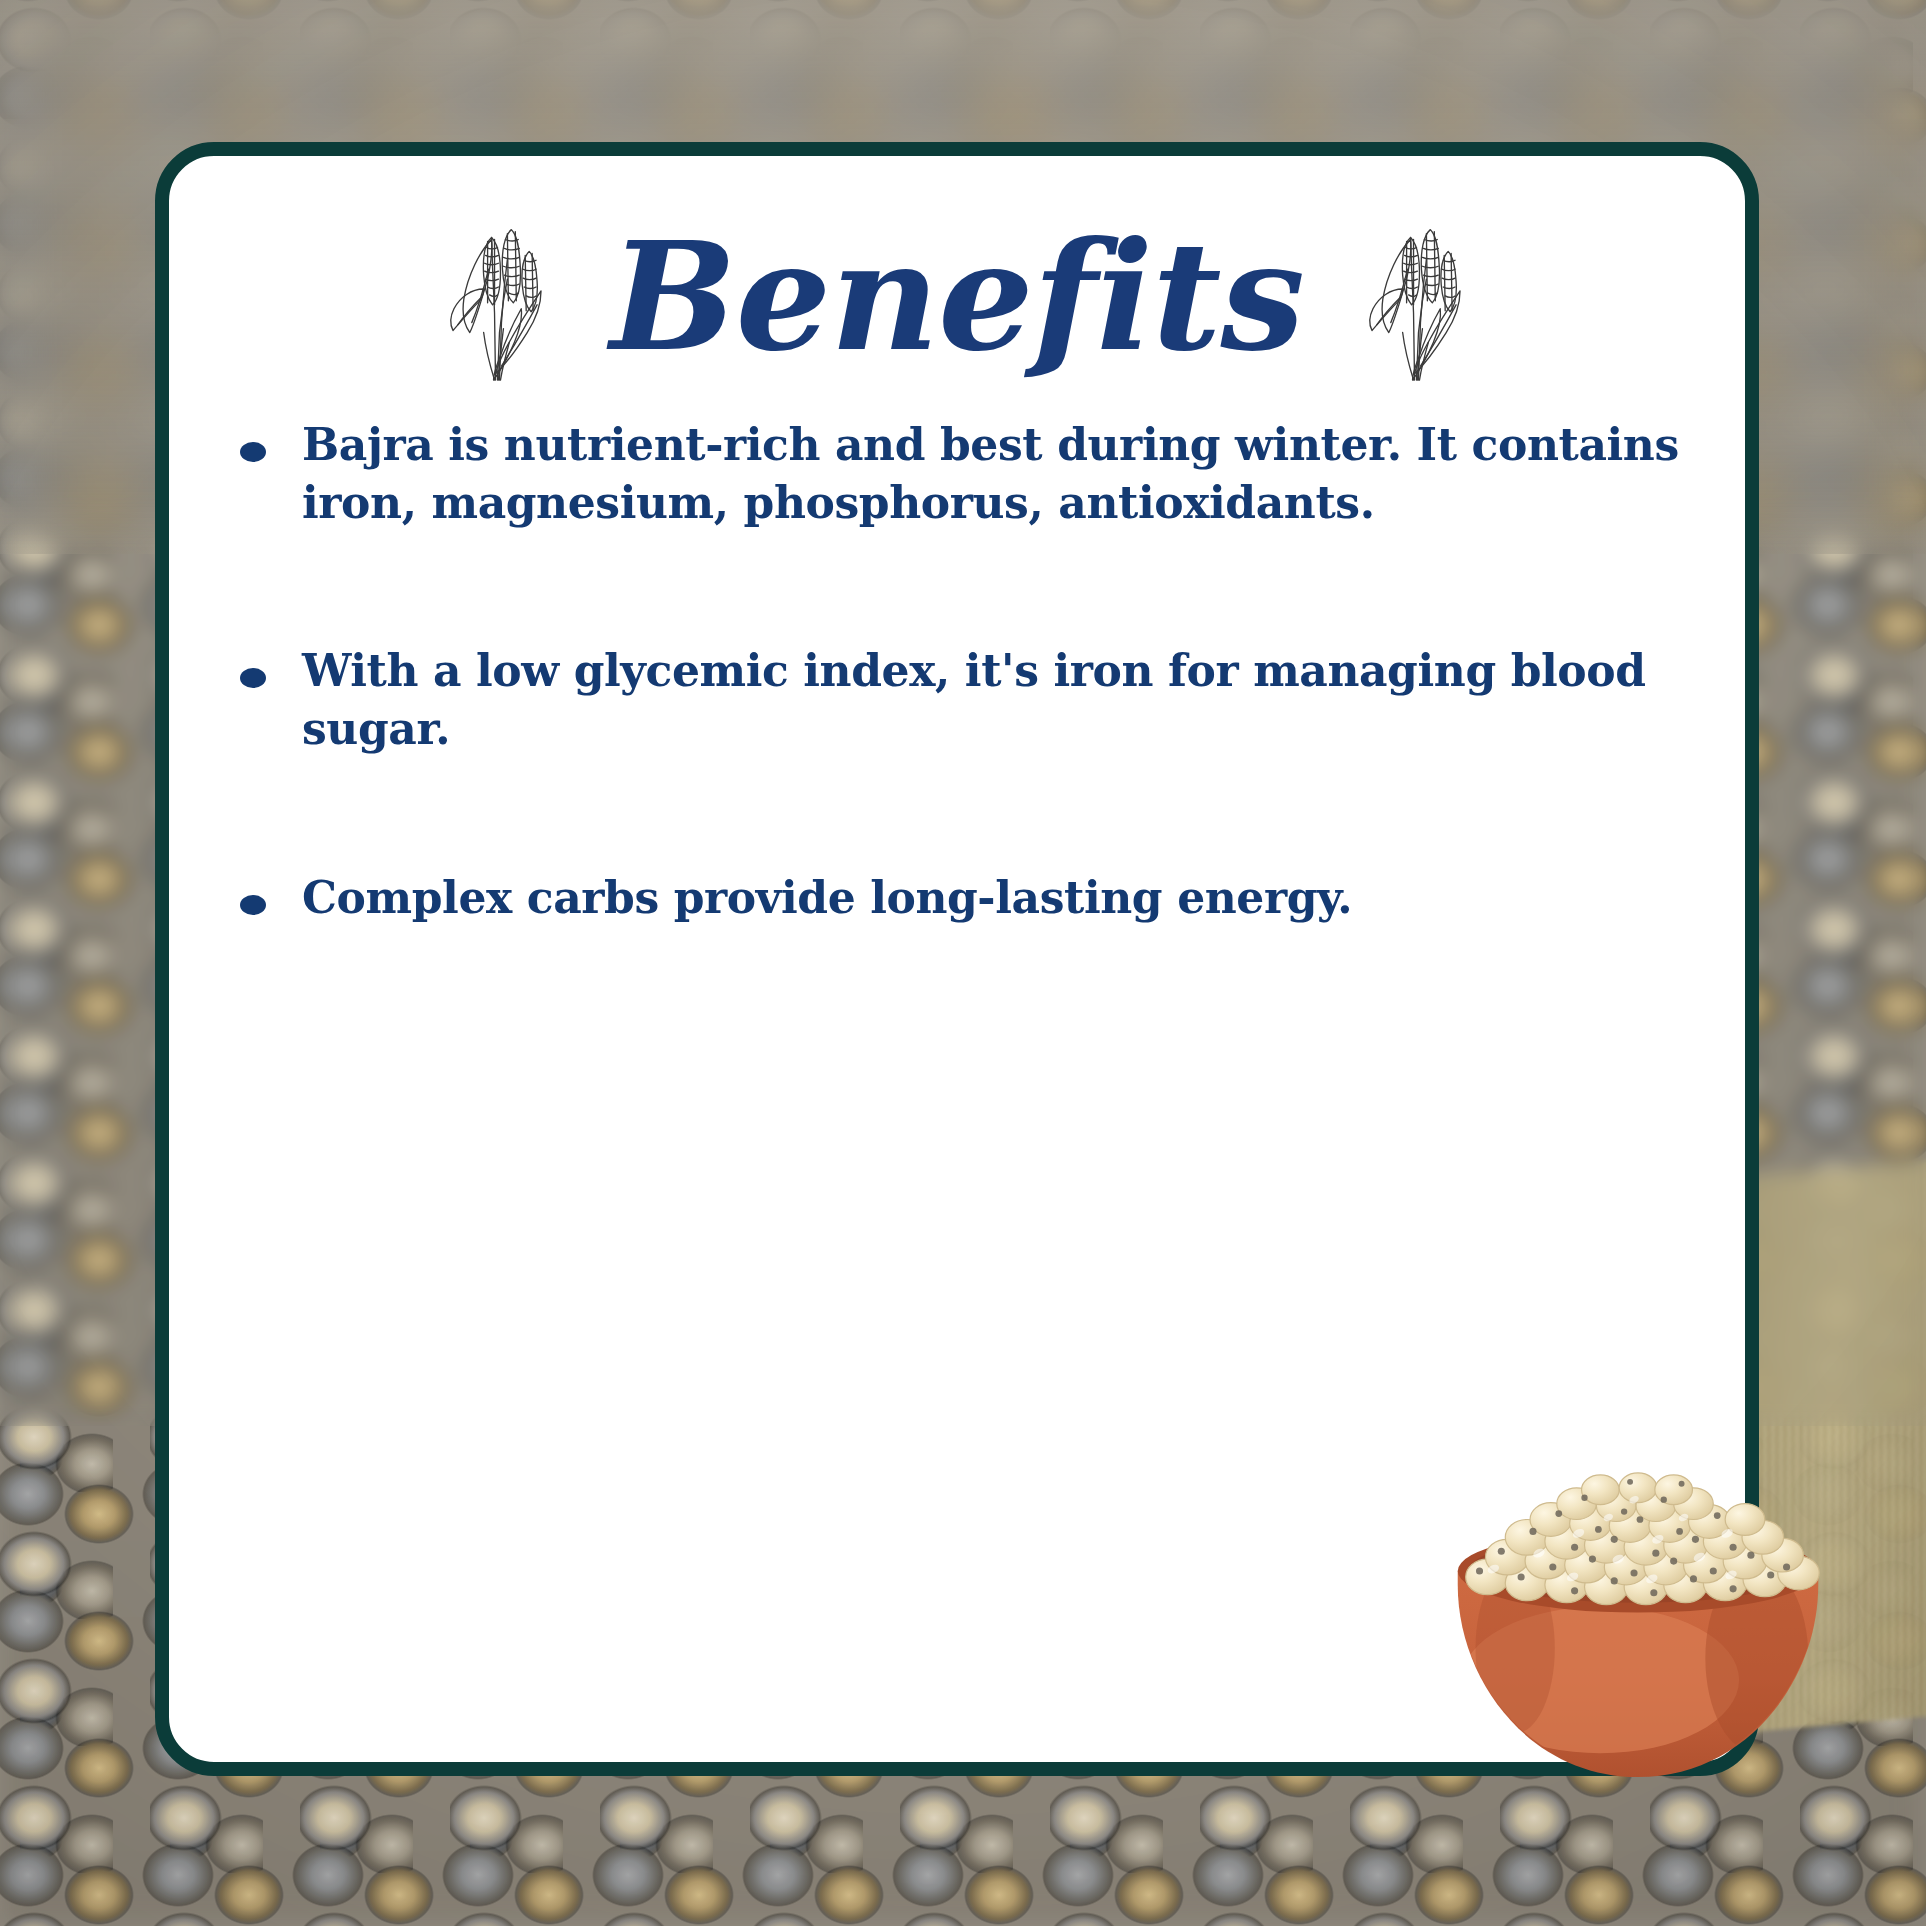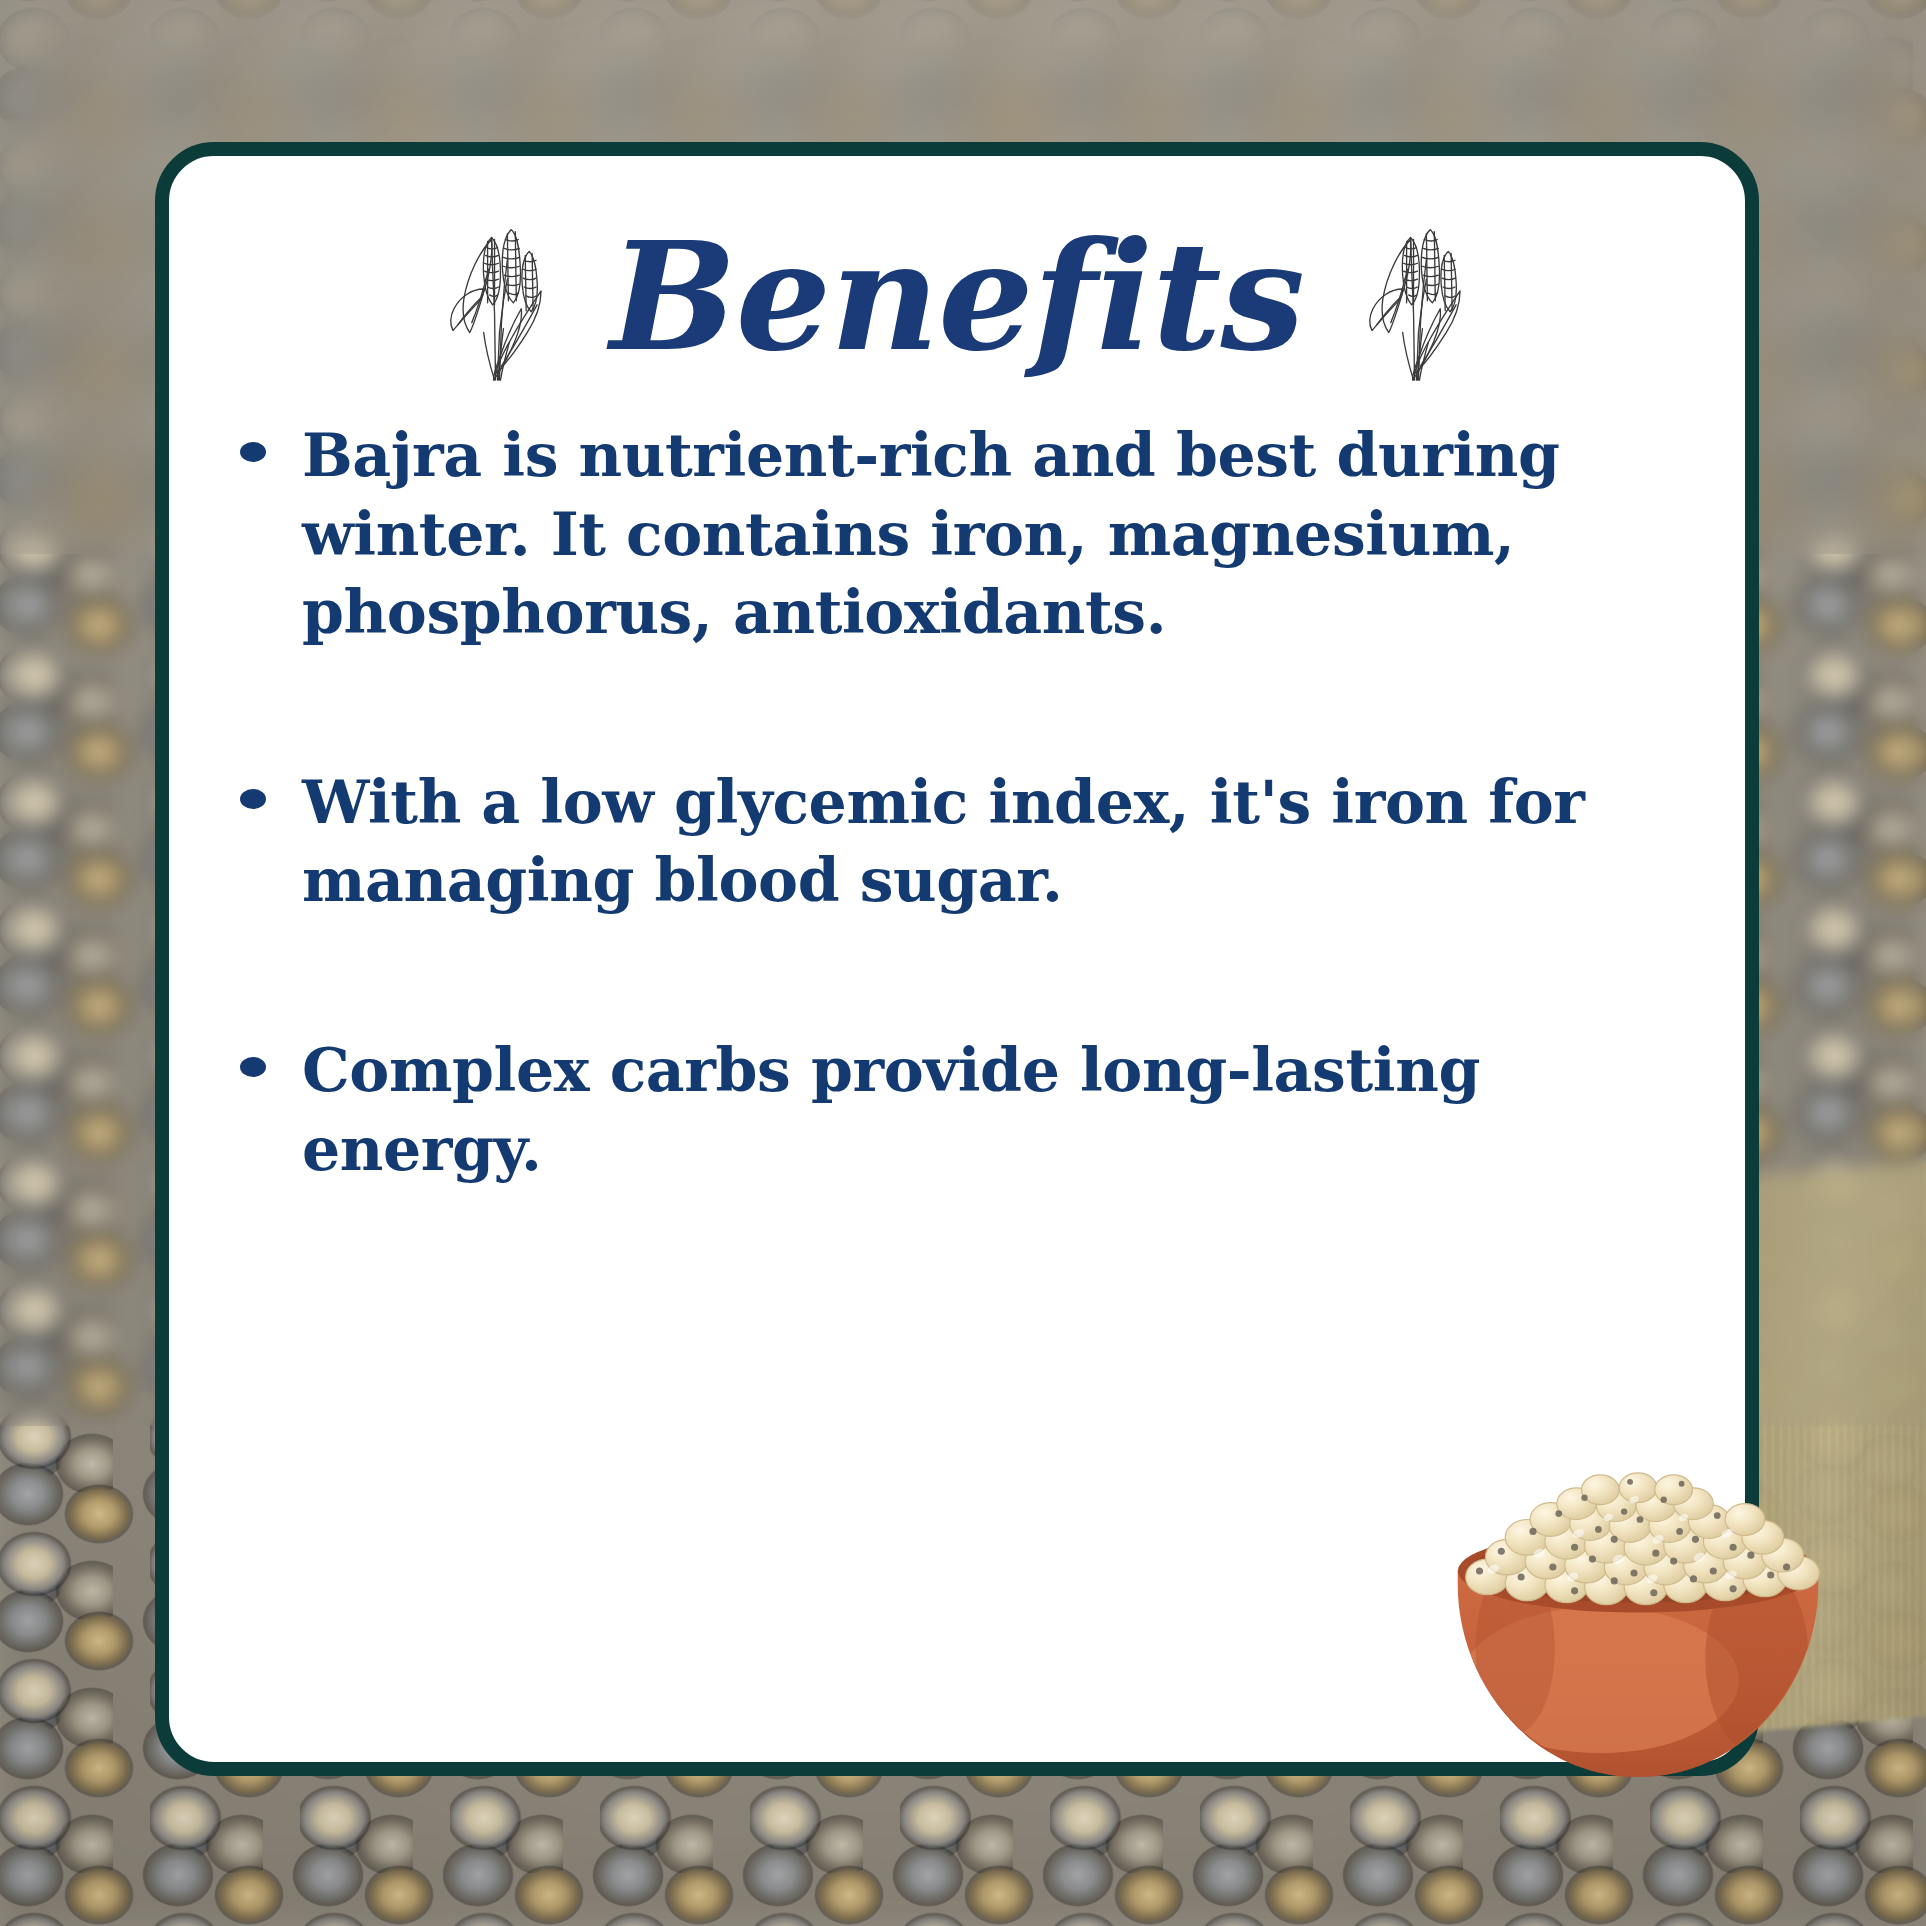--- a/index.html
+++ b/index.html
@@ -97,21 +97,21 @@
   }
   .item{display:flex;align-items:flex-start;margin-bottom:111px;}
   .item:last-child{margin-bottom:16px;}
   .dot{
     flex:0 0 auto;width:26px;height:20px;border-radius:50%;
     background:#143a72;margin:26px 36px 0 0;
   }
   .txt{
     font-family:"DejaVu Serif", serif;
     font-weight:700;
-    font-size:60px;
+    font-size:44px;
     line-height:1.31;
     color:#143a72;
     letter-spacing:-0.4px;
   }
 
   
   .bowl-wrap{position:absolute;left:1430px;top:1460px;width:416px;height:327px;}
   .bowl-wrap svg{display:block;width:416px;height:327px;}
 </style>
 </head>

